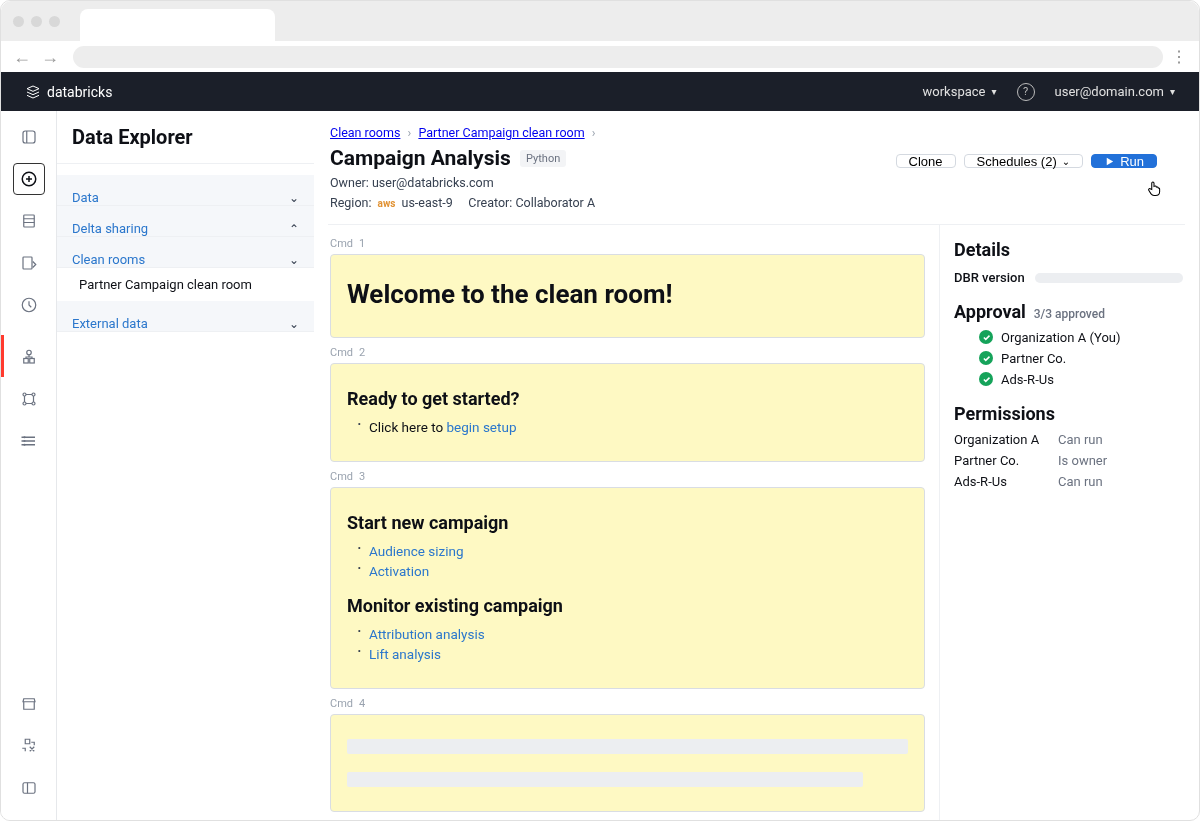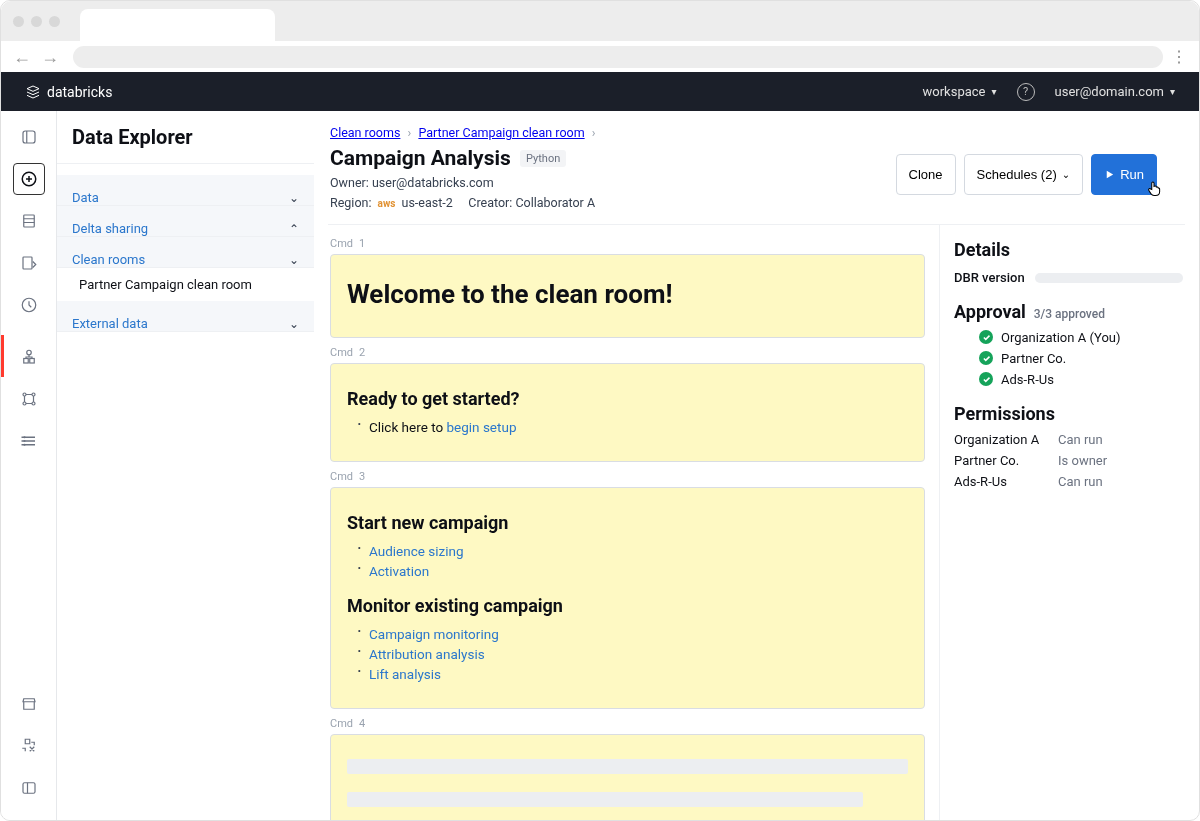--- a/index.html
+++ b/index.html
@@ -45,21 +45,21 @@
 
     .breadcrumbs{font-size:12.5px; color:#2b77cc;}
     .breadcrumbs .sep{ color:#9aa3af; padding:0 4px;}
     
     .page-head-row{ display:flex; margin-top:6px;}
     .title-block h1{ font-size:21px; font-weight:700; display:inline-block;}
     .lang-pill{ display:inline-block; font-size:11px; color:#6b7280; background:#f3f4f6; padding:2px 6px; border-radius:3px; vertical-align:3px; margin-left:6px;}
     .meta-line{ font-size:12.5px; color:#374151; margin-top:5px;}
     .meta-line .aws{ color:#e19233; font-weight:700; font-size:10px; padding:0 3px;}
     .actions{ margin-left:auto; display:flex; gap:8px; align-items:flex-start; margin-top:8px;}
-    .btn{ height:41px; padding:0 12px; border:1px solid #d4d9e0; border-radius:4px; background:#fff; font-size:13px; display:inline-flex; align-items:center; gap:5px; cursor:pointer;}
+    .btn{ height:14px; padding:0 12px; border:1px solid #d4d9e0; border-radius:4px; background:#fff; font-size:13px; display:inline-flex; align-items:center; gap:5px; cursor:pointer;}
     .btn.primary{ background:#2271d9; color:#fff; border-color:#2271d9;}
     .btn .chev{ font-size:10px;}
     .btn.primary svg { width:11px; height:11px; }
     .cursor-hand { position:relative; left:-20px; top:24px; pointer-events:none;}
     
     .content-hr { height:1px; background:#eef0f3; margin:14px -2px 0 -2px;}
     
     .workspace { display:flex; flex:1; overflow:hidden; }
     .cells { flex:1; padding-right:14px; padding-top:4px; overflow:auto;}
     .cell-label{ font-size:11px; color:#9aa3af; margin-top:8px; margin-bottom:4px;}
@@ -242,21 +242,21 @@
       <div class="title-block">
         <h1>Campaign Analysis</h1>
         <span class="lang-pill">Python</span>
         <div class="meta-line">
           <span>Owner:</span>
           <span>user@databricks.com</span>
         </div>
         <div class="meta-line">
           <span>Region:</span>
           <span class="aws">aws</span>
-          <span>us-east-2</span>
+          <span>us-east-9</span>
           &nbsp;&nbsp;&nbsp;
           <span>Creator:</span>
           <span>Collaborator A</span>
         </div>
       </div>
       <div class="actions">
         <button class="btn">Clone</button>
         <button class="btn">
           <span>Schedules (2)</span>
           <span class="chev">⌄</span>
@@ -293,23 +293,20 @@
 
         <div class="cell-label"><span>Cmd</span><span>3</span></div>
         <div class="cell">
           <h3>Start new campaign</h3>
           <ul>
             <li><a href="#">Audience sizing</a></li>
             <li><a href="#">Activation</a></li>
           </ul>
           <h3 style="margin-top:14px">Monitor existing campaign</h3>
           <ul>
-            <li><a href="#">Campaign monitoring</a></li>
-          </ul>
-          <ul>
             <li><a href="#">Attribution analysis</a></li>
             <li><a href="#">Lift analysis</a></li>
           </ul>
         </div>
 
         <div class="cell-label"><span>Cmd</span><span>4</span></div>
         <div class="cell">
           <div class="skeleton"></div>
           <div style="height:18px"></div>
           <div class="skeleton" style="width:92%"></div>

